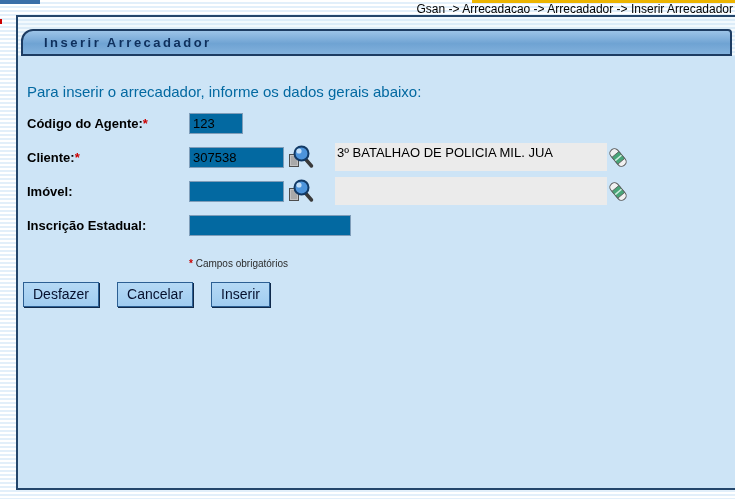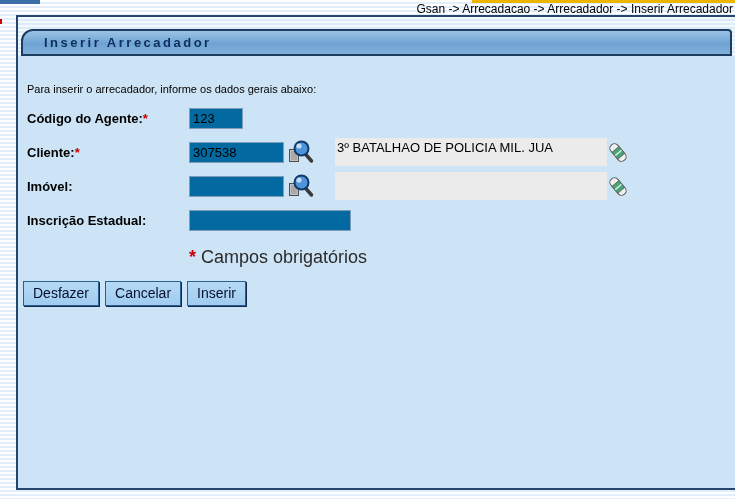--- a/index.html
+++ b/index.html
@@ -26,44 +26,44 @@
     background:repeating-linear-gradient(180deg,#f2f9fd 0 2px,#dcecf8 2px 4px);
   }
   .title-bar {
     height:27px; border:2px solid #1d3c62; border-radius:12px 4px 0 0;
     background:linear-gradient(180deg,#9cc3e7 0%,#6fa3d3 55%,#82b1dc 100%);
     display:flex; align-items:center; padding-left:21px;
   }
   .title-bar span {
     font-size:13px; font-weight:bold; color:#0e2f5c; letter-spacing:2.5px;
   }
-  .intro { margin:27px 0 0 9px; font-size:11px; color:#000000; }
+  .intro { margin:27px 0 0 9px; font-size:15px; color:#0369a1; }
   .row { display:flex; align-items:center; margin:12px 0 0 9px; height:22px; }
   .flabel { width:162px; font-size:13px; font-weight:bold; color:#000; flex:0 0 auto; }
   .req { color:#cc0000; font-weight:bold; }
   .inp {
     height:21px; border:1px solid #7f9db9; background:#0369a1;
     font-family:"Liberation Sans", sans-serif; font-size:13px; padding:0 3px; color:#000;
   }
   .w-codigo { width:54px; }
   .w-lookup { width:95px; }
   .w-inscricao { width:162px; }
   .icon-btn {
     background:none; border:none; padding:0; margin:0 0 0 4px; cursor:pointer;
     display:flex; align-items:center; height:24px;
   }
   .display-field {
     width:272px; height:28px; margin-left:20px; background:#ebebeb;
     font-size:13px; color:#000; line-height:20px;
     white-space:nowrap; overflow:hidden; padding-left:2px; flex:0 0 auto;
   }
   .eraser-btn { margin-left:1px; }
-  .required-note { margin:16px 0 0 171px; font-size:18px; color:#2b2b2b; }
+  .required-note { margin:22px 0 0 171px; font-size:10px; color:#2b2b2b; }
   .actions {
-    display:flex; align-items:center; margin-top:13px; padding:0 32px 0 5px;
+    display:flex; align-items:center; margin-top:13px; padding:0 32px 0 5px;gap:12px;
   }
   .btn {
     font-family:"Liberation Sans", sans-serif; font-size:14px; color:#06102e;
     background:linear-gradient(180deg,#b5d9f5 0%,#a0ccf0 100%);
     border:1px solid #2c5f93; box-shadow:1px 1px 0 #10294a;
     padding:3px 9px 4px 9px; cursor:pointer;
   }
   .btn + .btn { margin-left:6px; }
   .btn-right { margin-left:auto; }
 </style>

